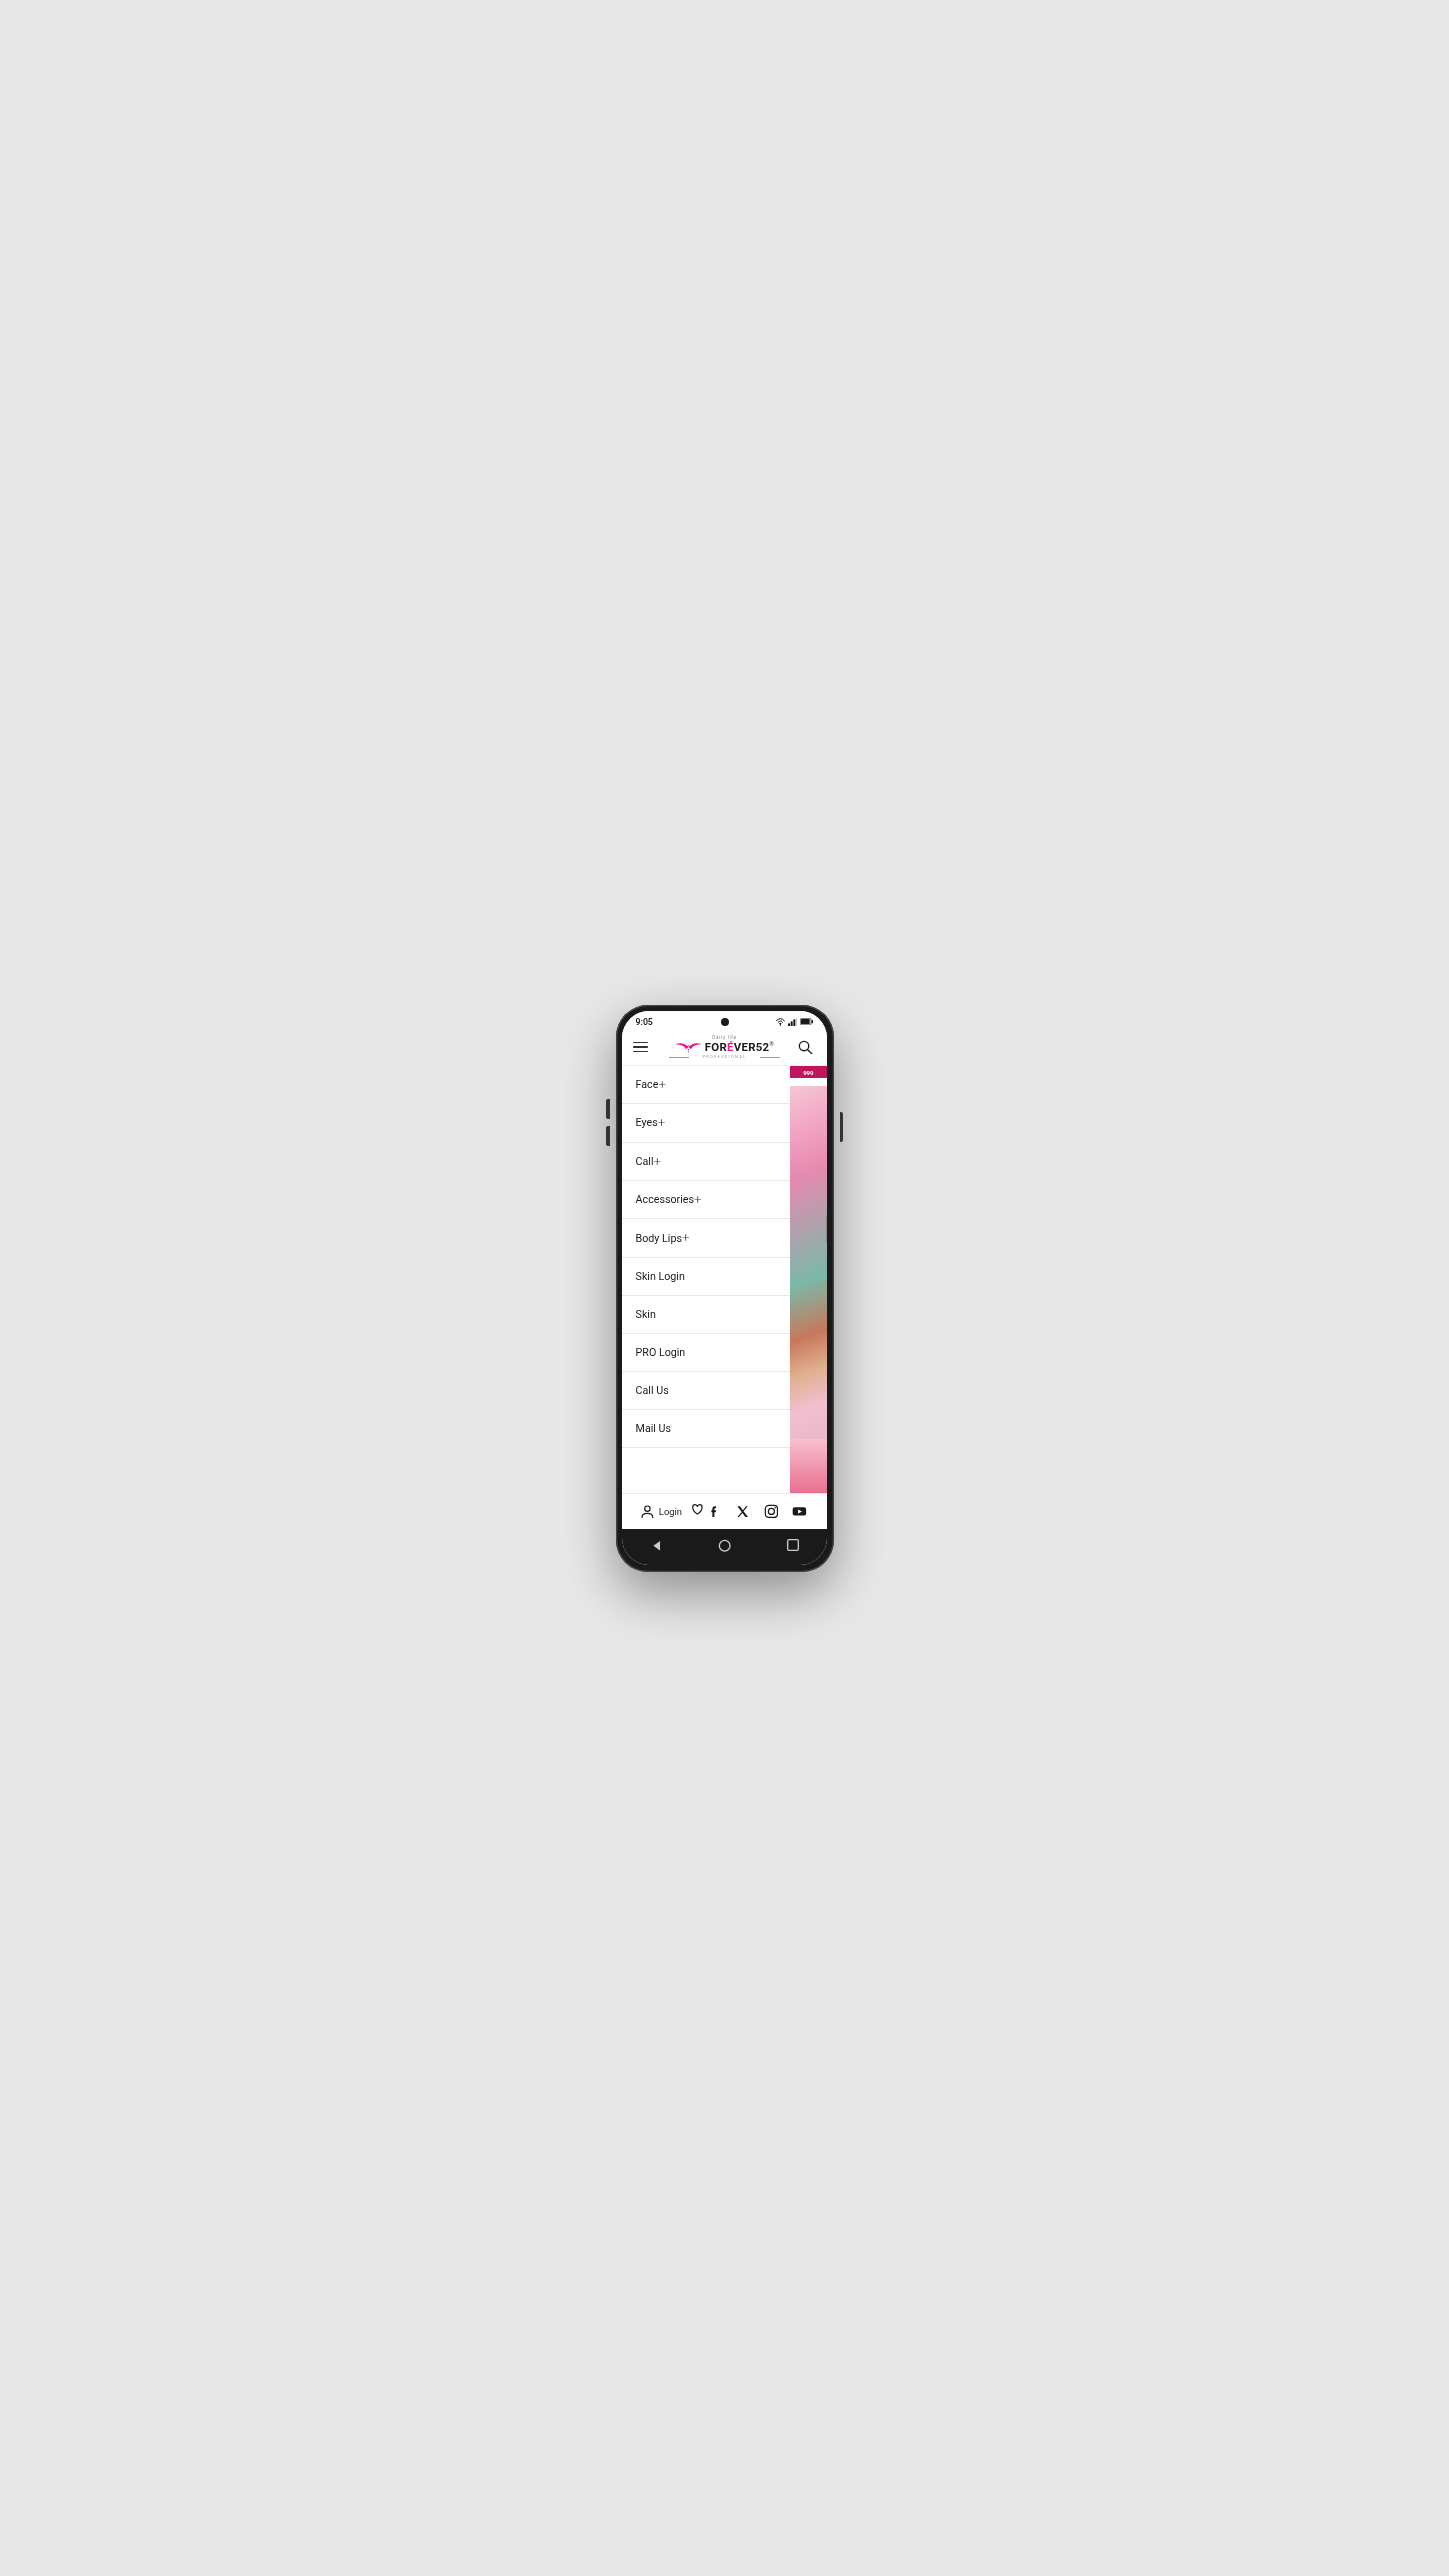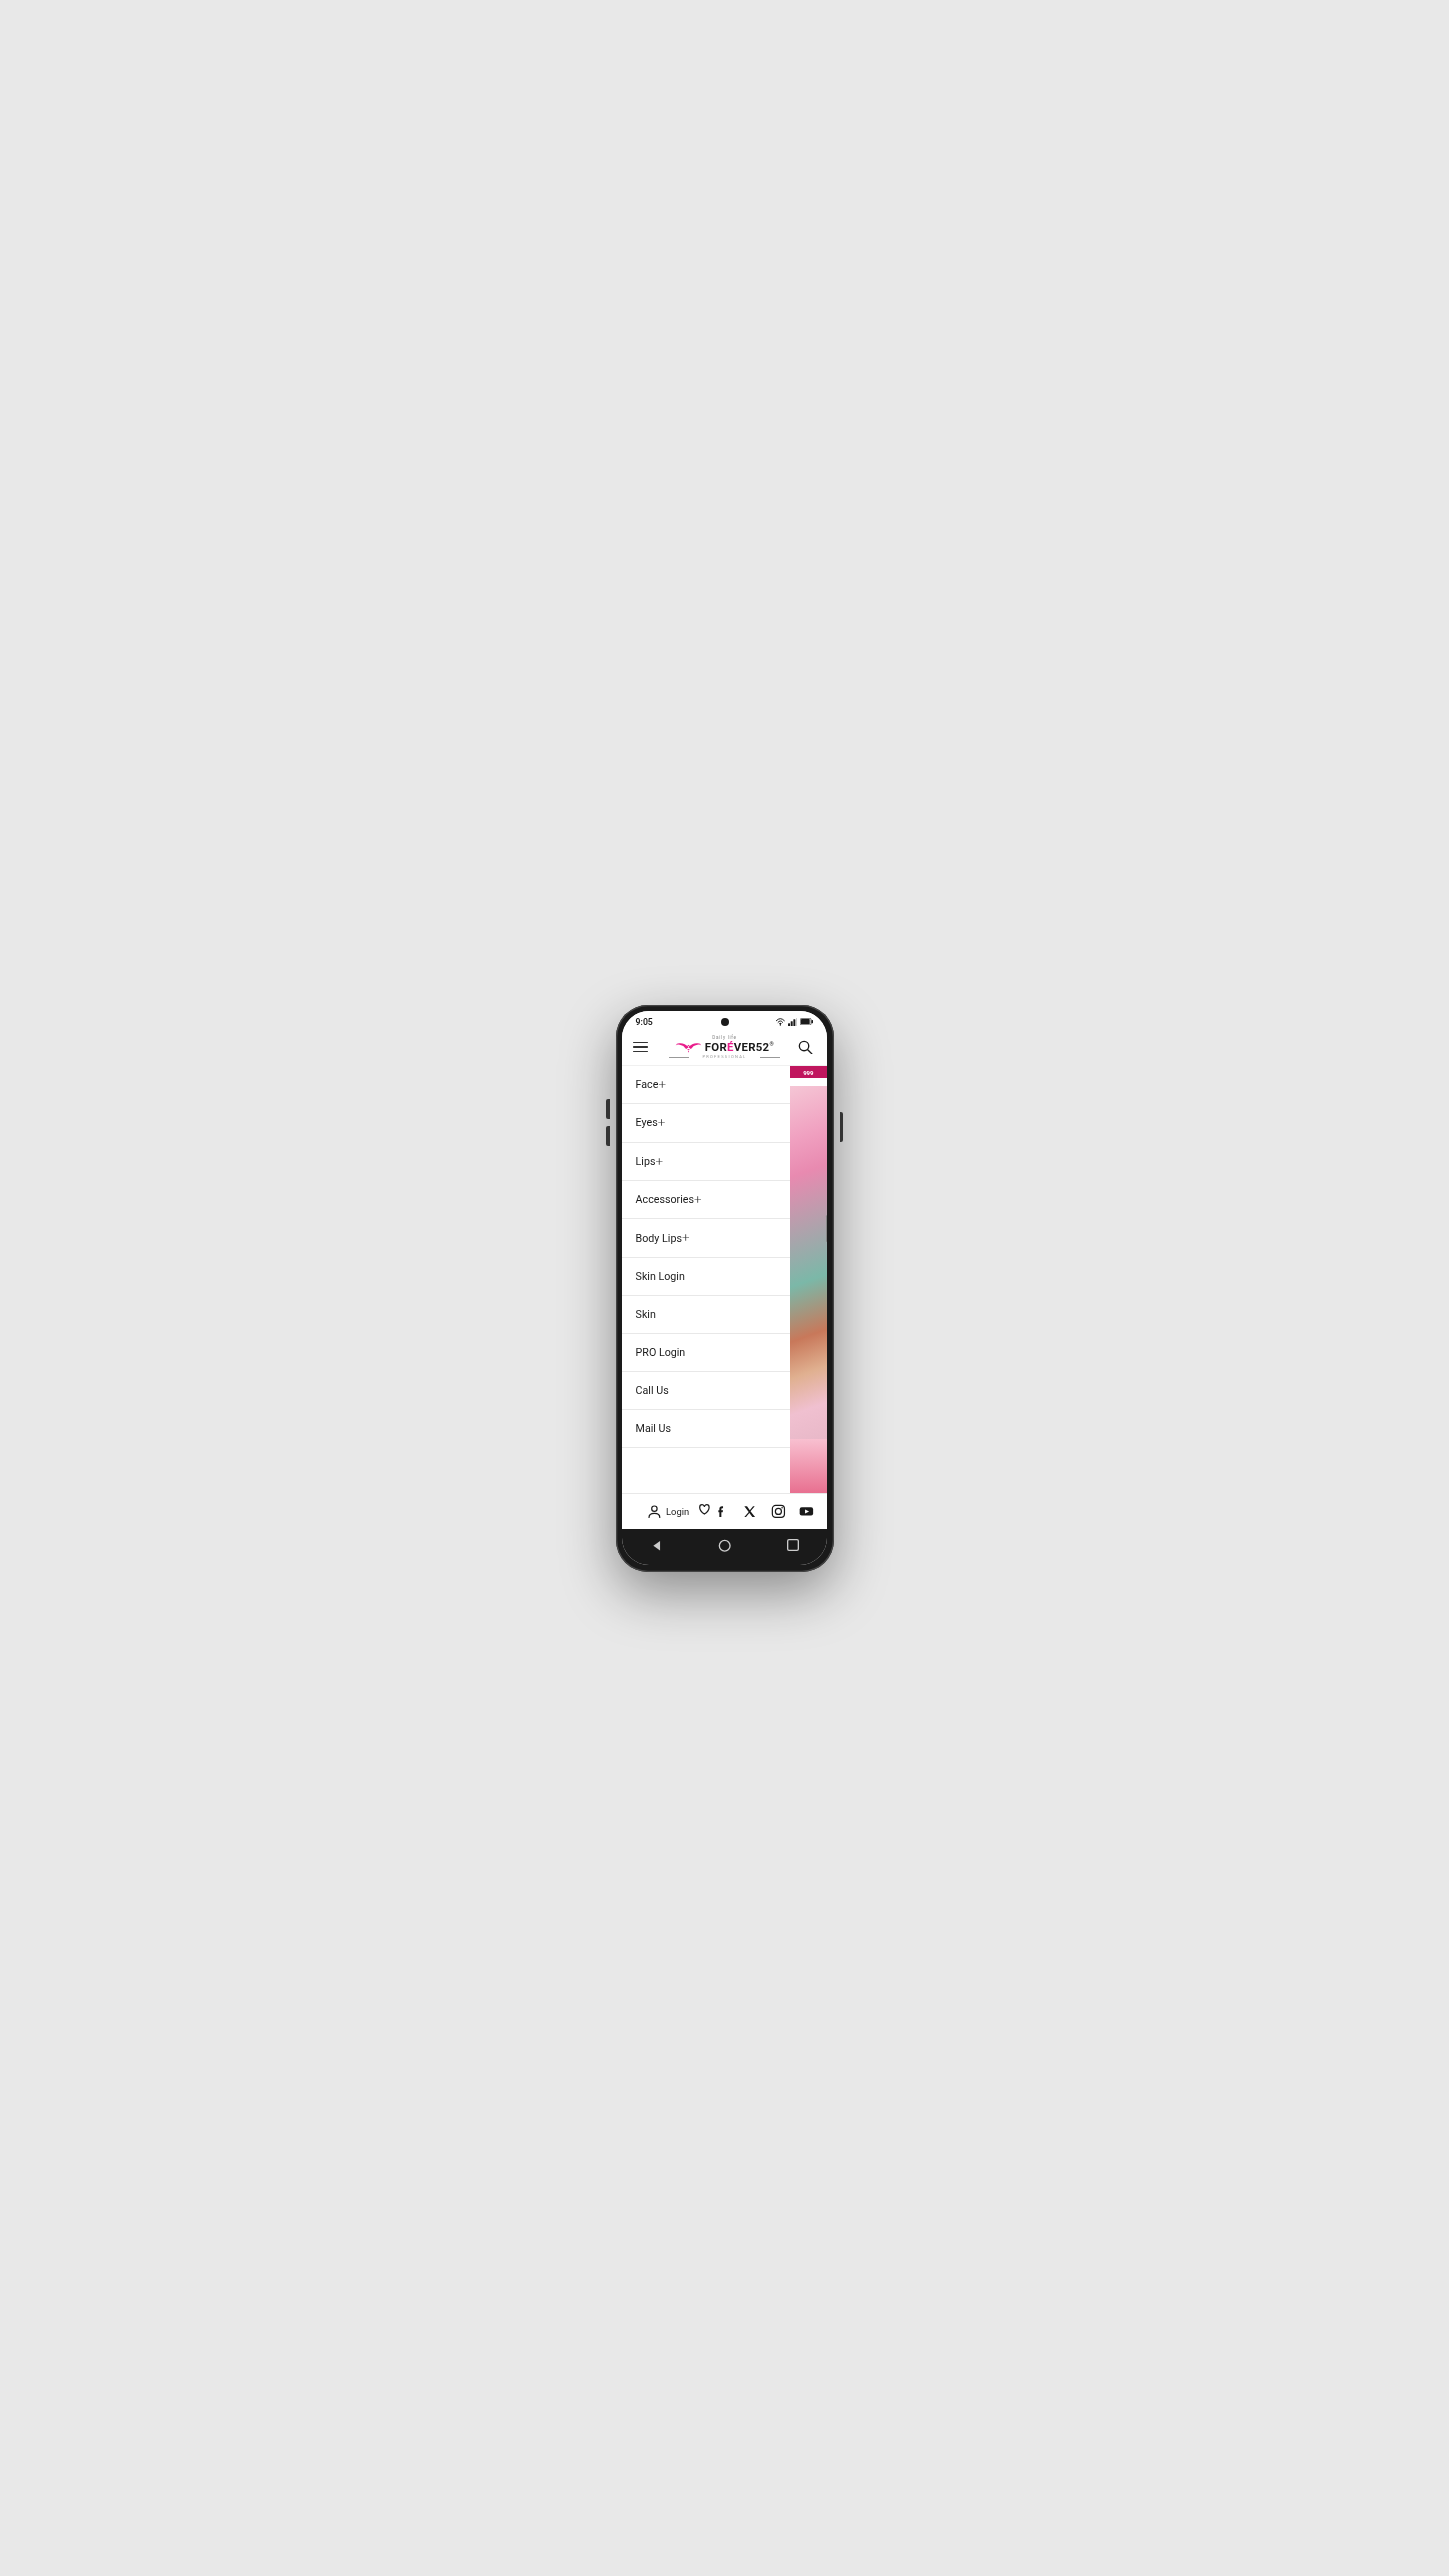--- a/index.html
+++ b/index.html
@@ -159,21 +159,21 @@
       line-height: 1;
     }
 
     
     .bottom-bar {
       background: #fff;
       border-top: 0.7px solid #e8e8e8;
       padding: 8px 10.7px;
       display: flex;
       align-items: center;
-      justify-content: flex-end;
+      justify-content: center;
       flex-shrink: 0;
     }
 
     .bottom-left {
       display: flex;
       align-items: center;
       gap: 8px;
     }
 
     .login-section {
@@ -357,21 +357,21 @@
 
         <div class="menu-item">
           <span class="menu-item-label">Face</span>
           <span class="menu-item-icon">+</span>
         </div>
         <div class="menu-item">
           <span class="menu-item-label">Eyes</span>
           <span class="menu-item-icon">+</span>
         </div>
         <div class="menu-item">
-          <span class="menu-item-label">Lips</span>
+          <span class="menu-item-label">Call</span>
           <span class="menu-item-icon">+</span>
         </div>
         <div class="menu-item">
           <span class="menu-item-label">Accessories</span>
           <span class="menu-item-icon">+</span>
         </div>
         <div class="menu-item">
           <span class="menu-item-label">Body Lips</span>
           <span class="menu-item-icon">+</span>
         </div>

